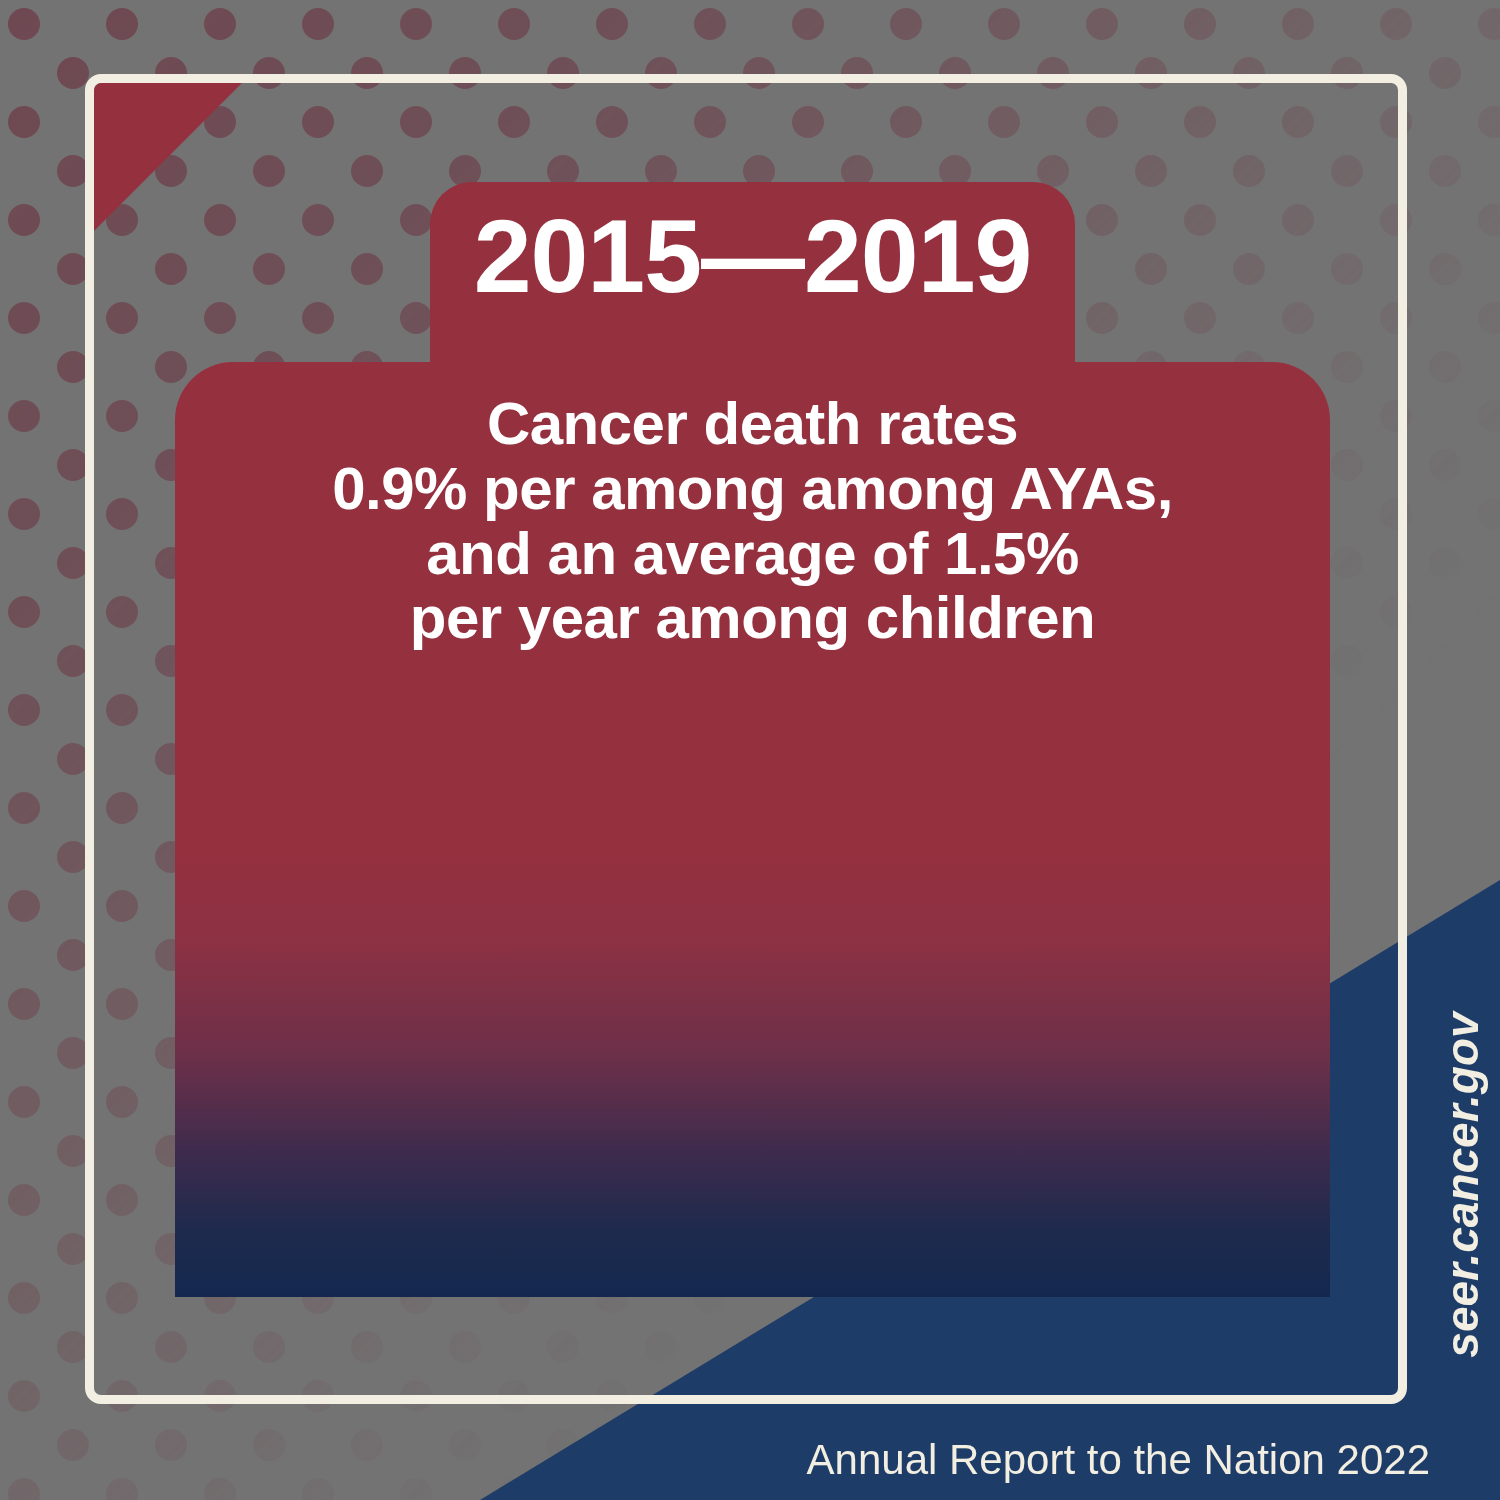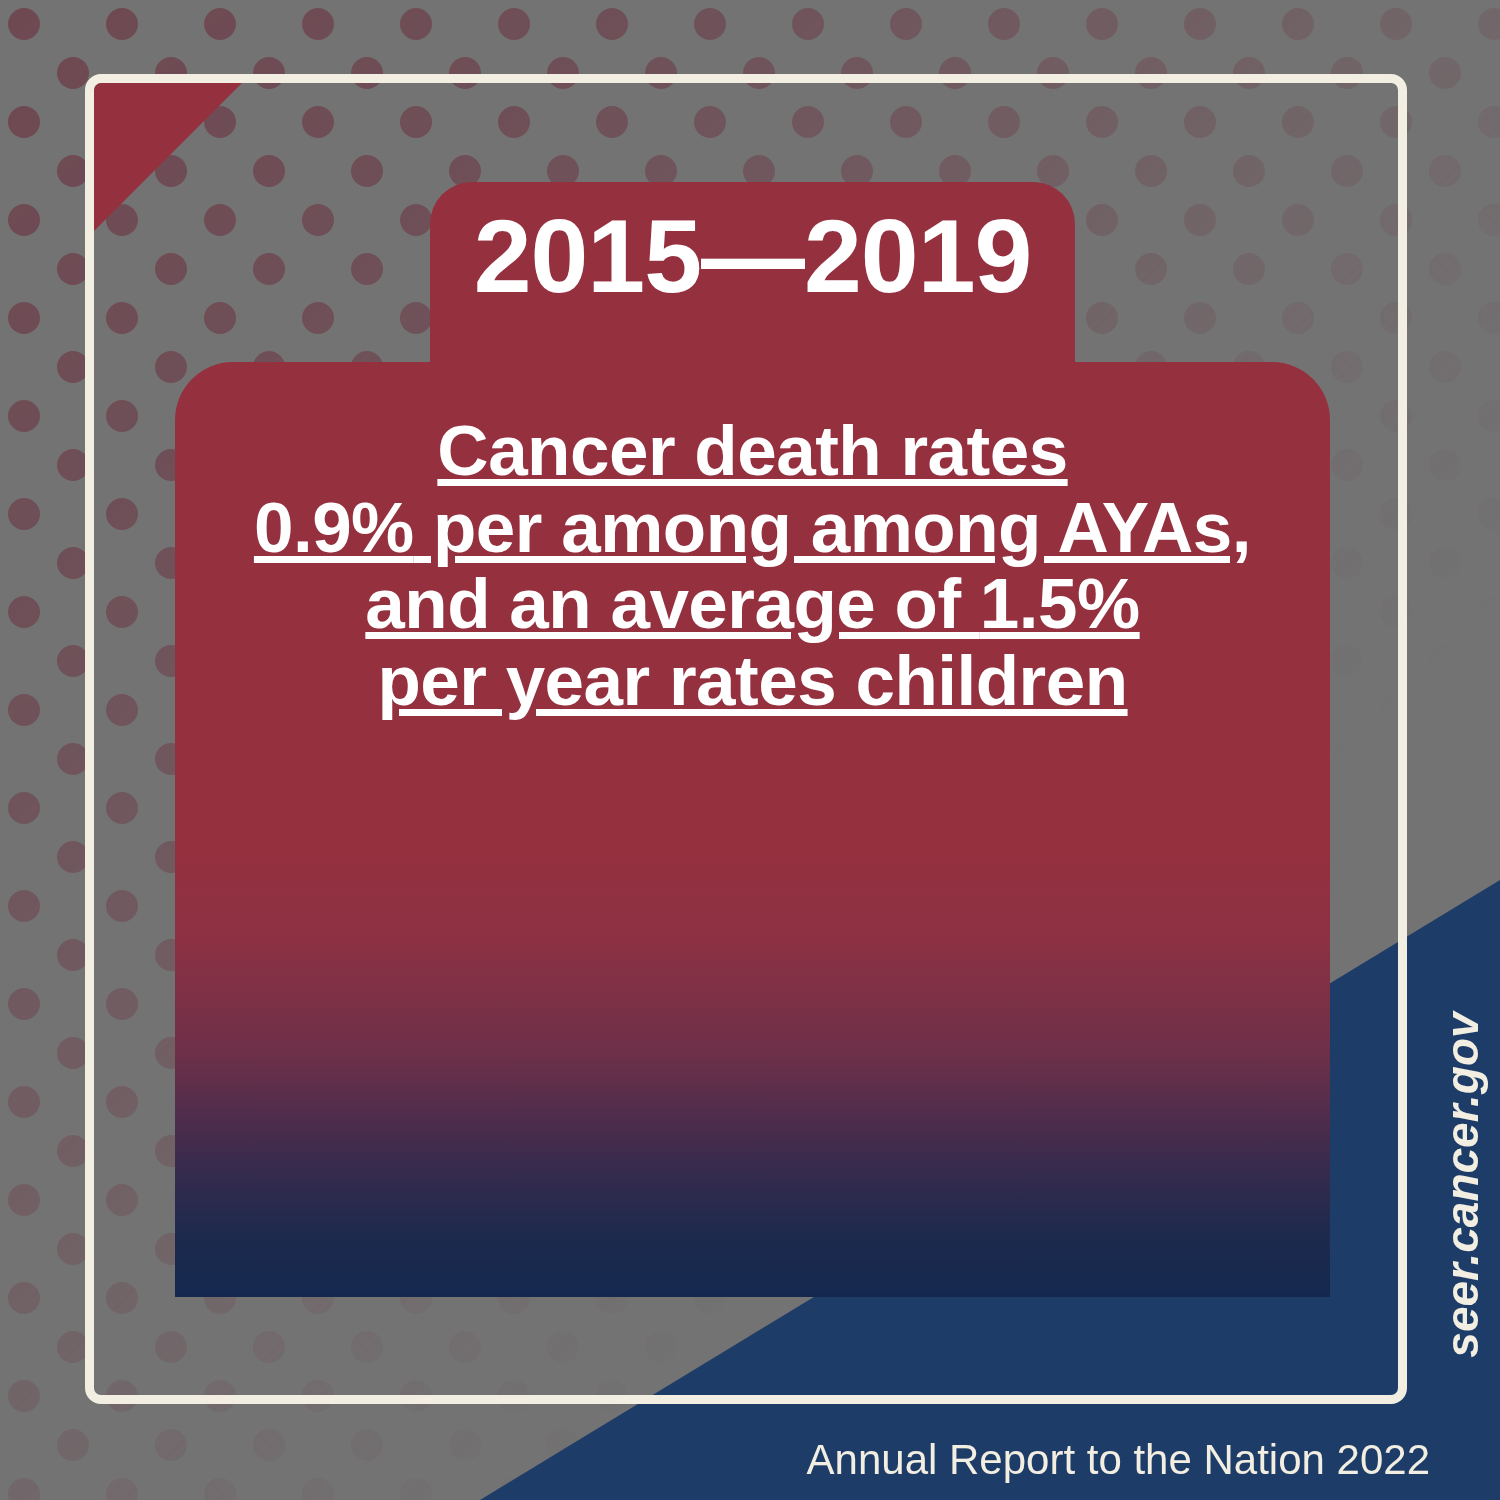--- a/index.html
+++ b/index.html
@@ -97,32 +97,31 @@
         #8c3143 62%,
         #6d3049 74%,
         #3c2b4d 85%,
         #1e2a4d 93%,
         #14284f 100%);
     overflow: hidden;
   }
   .stat-text {
     position: absolute;
     left: 0;
-    top: 51px;
+    top: 30px;
     width: 100%;
     text-align: center;
     color: #ffffff;
-    font-size: 71px;
+    font-size: 60px;
     line-height: 1.08;
     font-weight: 600;
     font-stretch: condensed;
     padding: 0 46px;
     box-sizing: border-box;
     letter-spacing: -0.5px;
-    text-decoration: underline;
   }
   .stat-text b {
     font-weight: bold;
     margin-top: 48px;
   }
 
   
   .people-icon {
     position: absolute;
     left: 676px;
@@ -205,21 +204,21 @@
 
   <div class="year-card">
     <div class="year-text">2015—2019</div>
   </div>
 
   <div class="stat-card">
     <div class="stat-text">
       <div>Cancer death rates</div>
       <div><b>0.9%</b><span> per among among AYAs,</span></div>
       <div><span>and an average of </span><b>1.5%</b></div>
-      <div>per year rates children</div>
+      <div>per year among children</div>
     </div>
 
     <svg class="people-icon" viewBox="0 0 700 430" xmlns="http://www.w3.org/2000/svg">
       <g>
 
         <path d="M152 30 C108 30 78 68 78 116 C78 142 86 164 100 179 C58 192 28 228 28 276 L28 330 L250 330 L250 276 C250 228 222 192 180 179 C196 164 204 142 204 116 C204 68 196 30 152 30 Z" fill="#1b3158"></path>
         <ellipse cx="152" cy="118" rx="46" ry="58" fill="#9c3c47"></ellipse>
         <path d="M78 300 C78 262 108 236 152 236 C196 236 226 262 226 300 L226 320 L78 320 Z" fill="#9c3c47"></path>
 
         <path d="M470 30 C426 30 396 68 396 116 C396 142 404 164 418 179 C376 192 348 228 348 276 L348 330 L570 330 L570 276 C570 228 542 192 500 179 C514 164 522 142 522 116 C522 68 514 30 470 30 Z" fill="#1b3158"></path>

